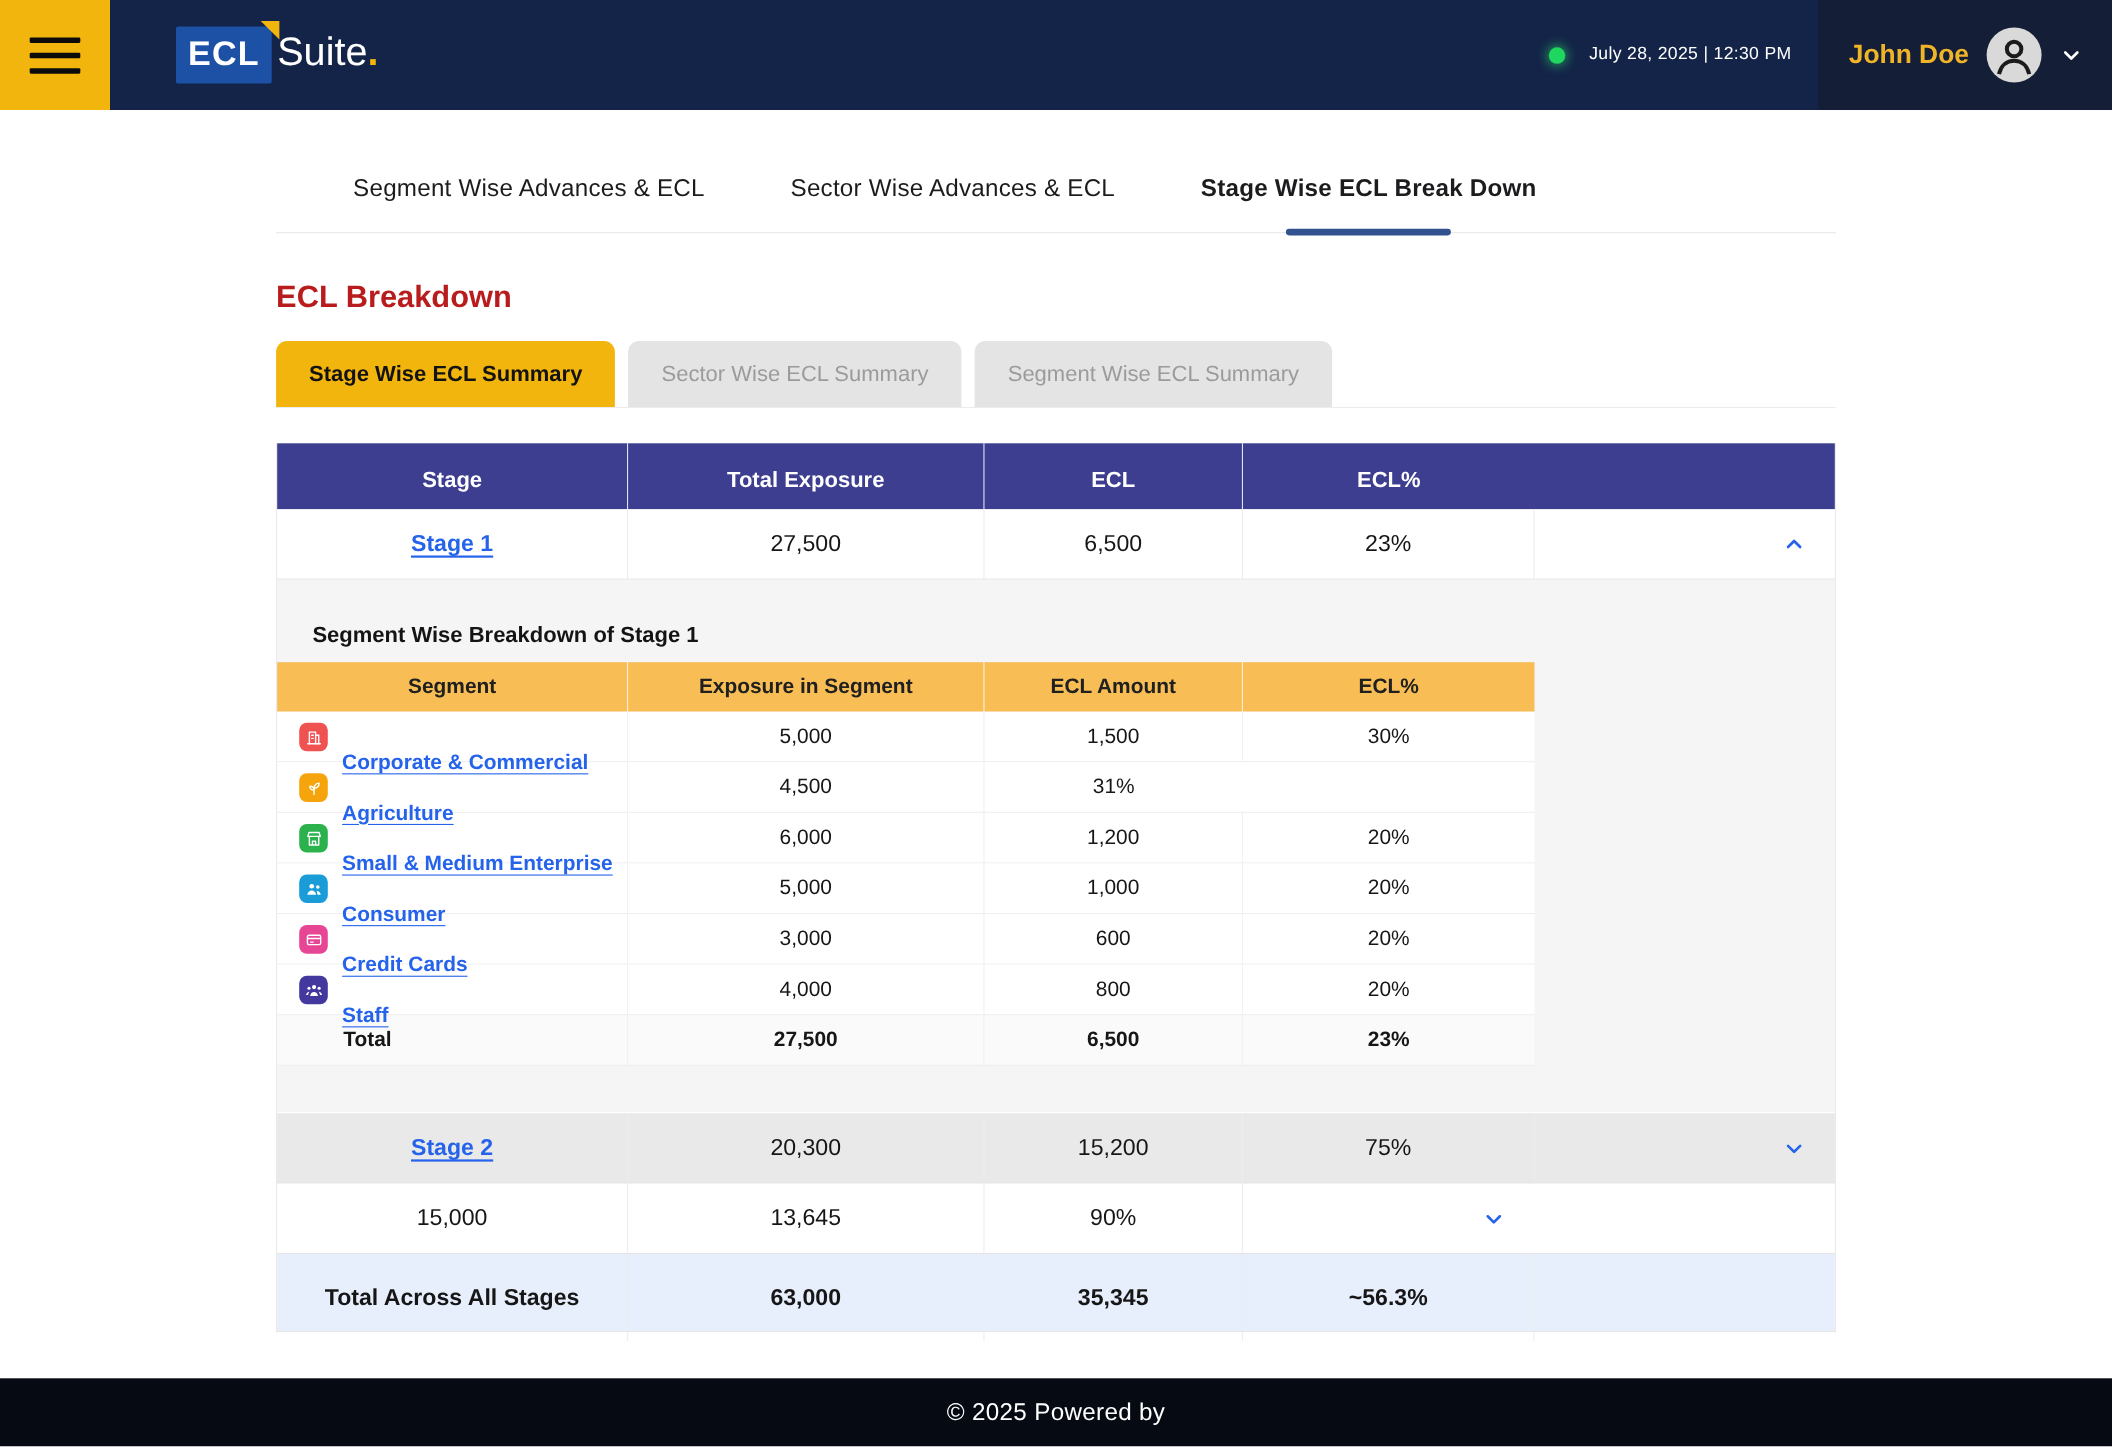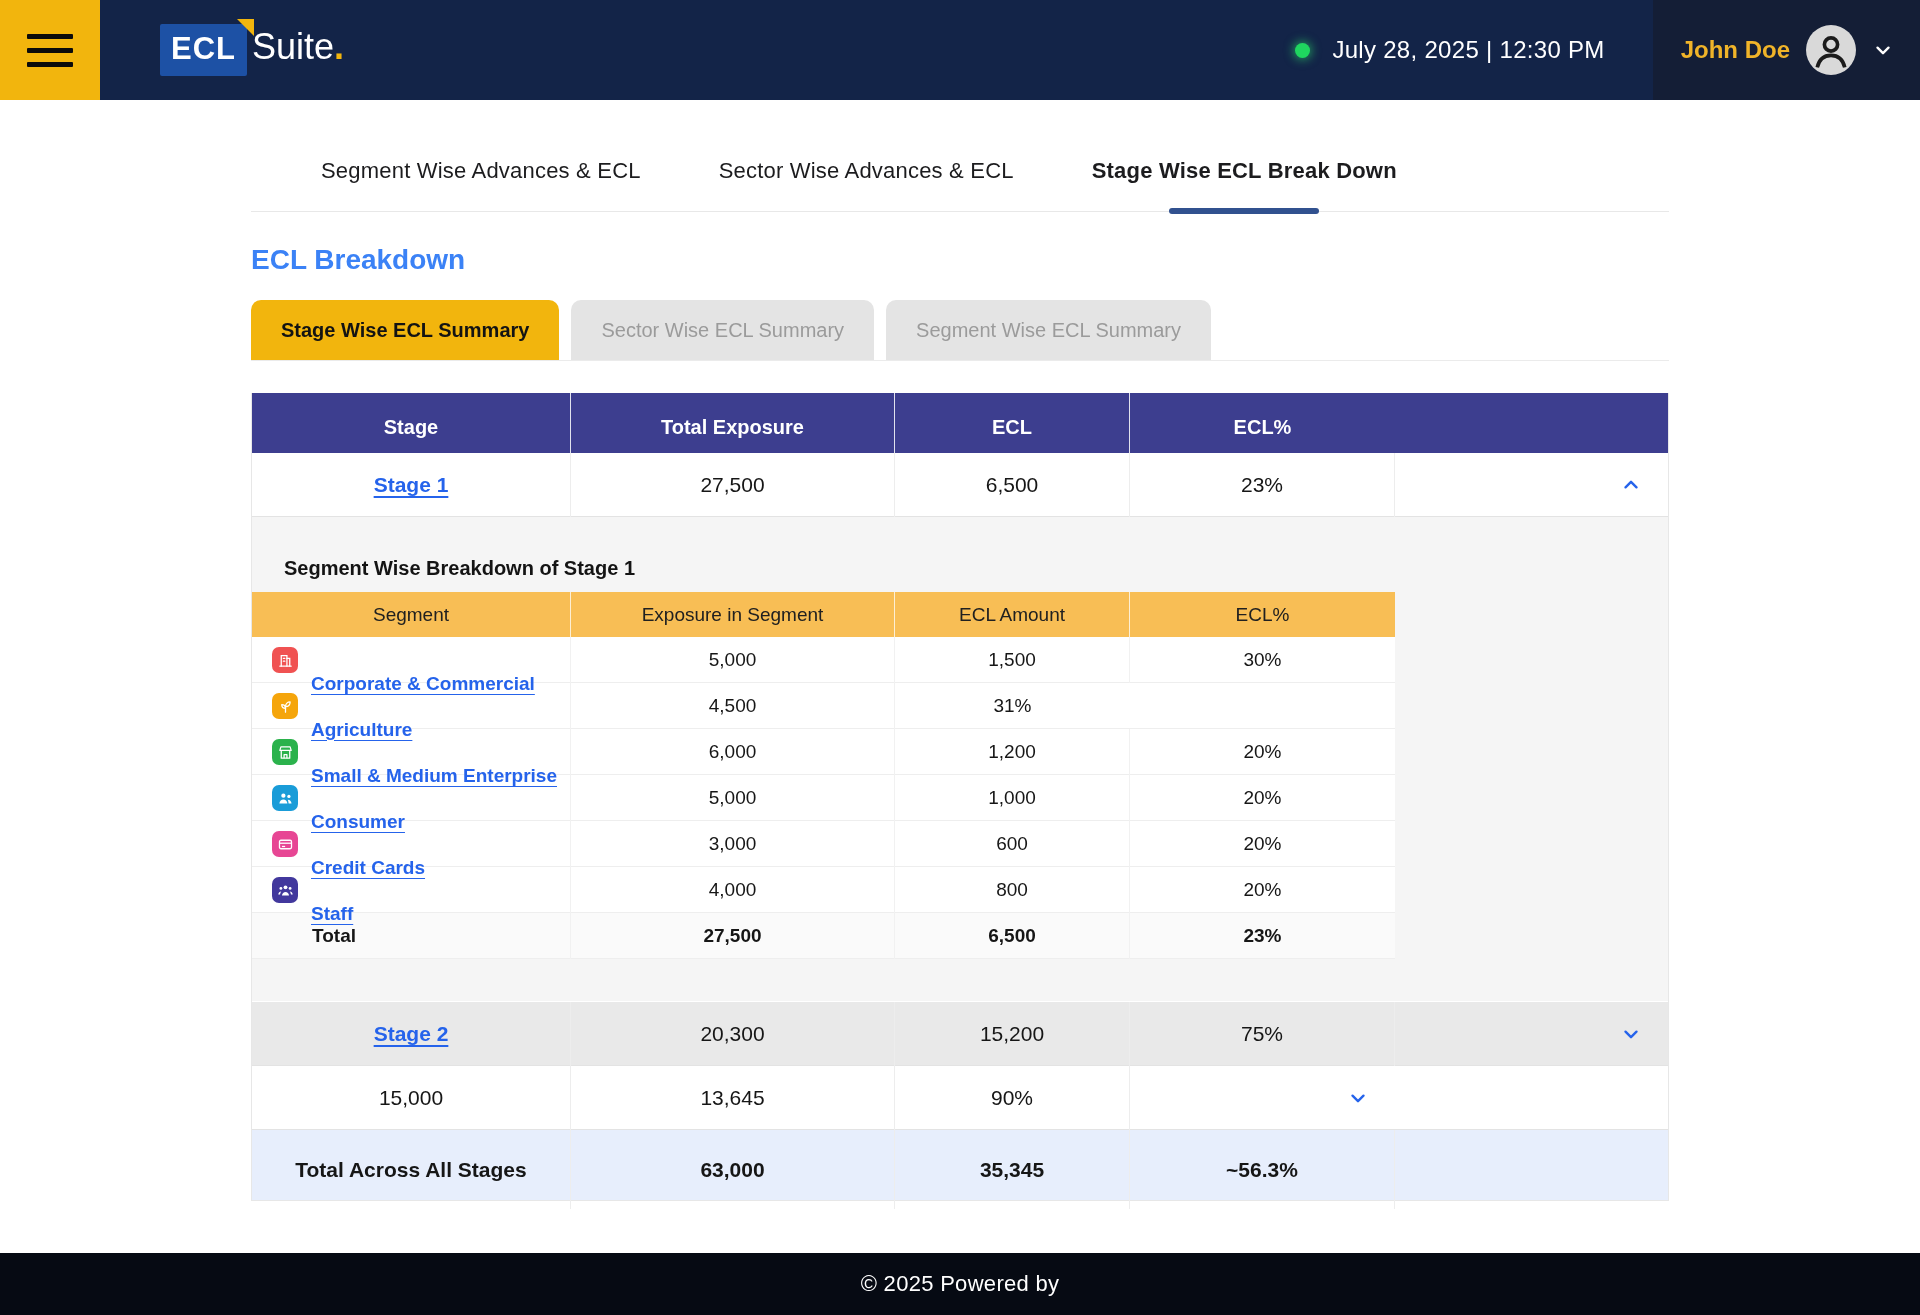--- a/index.html
+++ b/index.html
@@ -19,35 +19,35 @@
 
   .logo { display:flex; align-items:flex-start; margin-left:60px; align-self:center; }
   .logo-ecl { position:relative; background:#1D51A5; color:#fff; font-weight:700; font-size:31px; letter-spacing:1px; padding:7px 11px 9px; border-radius:2px; }
   .logo-ecl::before { content:""; position:absolute; top:-5px; right:-7px; width:0; height:0; border-top:17px solid #F2B50D; border-left:17px solid transparent; }
   .logo-ecl::after { content:""; position:absolute; left:14px; bottom:-9px; width:28px; height:12px; background:#F2B50D; border-radius:0 0 28px 28px; z-index:-1; }
   .logo-suite { color:#fff; font-weight:300; font-size:36px; margin-left:5px; line-height:1.3; }
   .logo-dot { color:#F2B50D; font-weight:700; font-size:36px; }
 
   .topbar-right { margin-left:auto; display:flex; align-items:center; }
   .status-dot { width:15px; height:15px; border-radius:50%; background:#1FD65F; box-shadow:0 0 10px 2px rgba(46,229,106,.55); margin-right:22px; }
-  .datetime { color:#fff; font-size:24px; letter-spacing:.3px; margin-right:48px; white-space:nowrap; }
+  .datetime { color:#fff; font-size:16px; letter-spacing:.3px; margin-right:24px; white-space:nowrap; }
 
   .user-box { height:100px; background:#141E36; display:flex; align-items:center; padding:0 26px 0 28px; gap:16px; cursor:pointer; }
   .user-name { color:#F0B429; font-weight:700; font-size:24px; white-space:nowrap; }
   .avatar { width:50px; height:50px; border-radius:50%; background:#D9D9D9; display:flex; align-items:center; justify-content:center; overflow:hidden; }
 
   
   .content { width:1418px; margin:0 auto; flex:0 0 auto; }
 
   .nav-tabs { display:flex; gap:66px; padding:58px 0 0 64px; border-bottom:1px solid #e8e8e8; position:relative; }
   .nav-tab { font-size:22px; color:#1c1c1e; padding:0 6px 27px; cursor:pointer; position:relative; letter-spacing:.2px; white-space:nowrap; }
   .nav-tab.active { font-weight:700; }
   .nav-tab.active .tab-underline { content:""; position:absolute; left:50%; transform:translateX(-50%); bottom:-3px; width:150px; height:6px; background:#31518F; border-radius:3px; }
 
-  .page-title { font-size:28px; font-weight:700; color:#3b82f6; margin-top:32px; }
+  .page-title { font-size:28px; font-weight:700; color:#b91c1c; margin-top:42px; }
 
   .summary-tabs { display:flex; gap:12px; margin-top:24px; border-bottom:1px solid #ebebeb; }
   .summary-tab { height:60px; display:flex; align-items:center; padding:0 30px; font-size:20px; border-radius:10px 10px 0 0; cursor:pointer; white-space:nowrap; }
   .summary-tab.active { background:#F2B50D; color:#131313; font-weight:700; }
   .summary-tab.inactive { background:#E4E4E4; color:#9B9B9B; }
 
   
   .ecl-table { margin-top:32px; border:1px solid #e7e7e7; border-top:none; }
   .t-row { display:grid; grid-template-columns:319px 324px 235px 265px 273px; align-items:center; }
   .t-head { background:#3D3E8F; height:60px; }
@@ -66,21 +66,21 @@
 
   .chev-cell { justify-content:flex-end !important; padding-right:26px; }
 
   
   .expand-panel { background:#F5F5F5; padding:24px 0 42px 0; border-bottom:1px solid #fff; }
   .panel-title { font-size:20px; font-weight:700; color:#141414; padding-left:32px; margin-bottom:12px;margin-top:16px; }
 
   .sub-table { width:1143px; }
   .s-row { display:grid; grid-template-columns:319px 324px 235px 265px; align-items:center; }
   .s-head { background:#F8BE55; height:45px; }
-  .s-head .cell { color:#202020; font-weight:400; font-size:19px; height:45px; display:flex; align-items:center; justify-content:center; }
+  .s-head .cell { color:#202020; font-weight:700; font-size:19px; height:45px; display:flex; align-items:center; justify-content:center; }
   .s-head .cell.sep { border-right:1px solid rgba(255,255,255,.75); }
 
   .s-body-row { height:46px; background:#fff; border-bottom:1px solid #eeeeee; }
   .s-body-row .cell { height:46px; display:flex; align-items:center; justify-content:center; font-size:19px; color:#161616; }
   .s-body-row .cell.sep { border-right:1px solid #f1f1f1; }
   .s-body-row .seg-cell { justify-content:flex-start !important; padding-left:20px; gap:13px; }
   .seg-icon { width:26px; height:26px; border-radius:7px; display:flex; align-items:center; justify-content:center; flex:0 0 auto; }
   a.seg-link { font-size:19px;margin-top:47px; }
 
   .s-body-row.total { background:#FAFAFA; }

